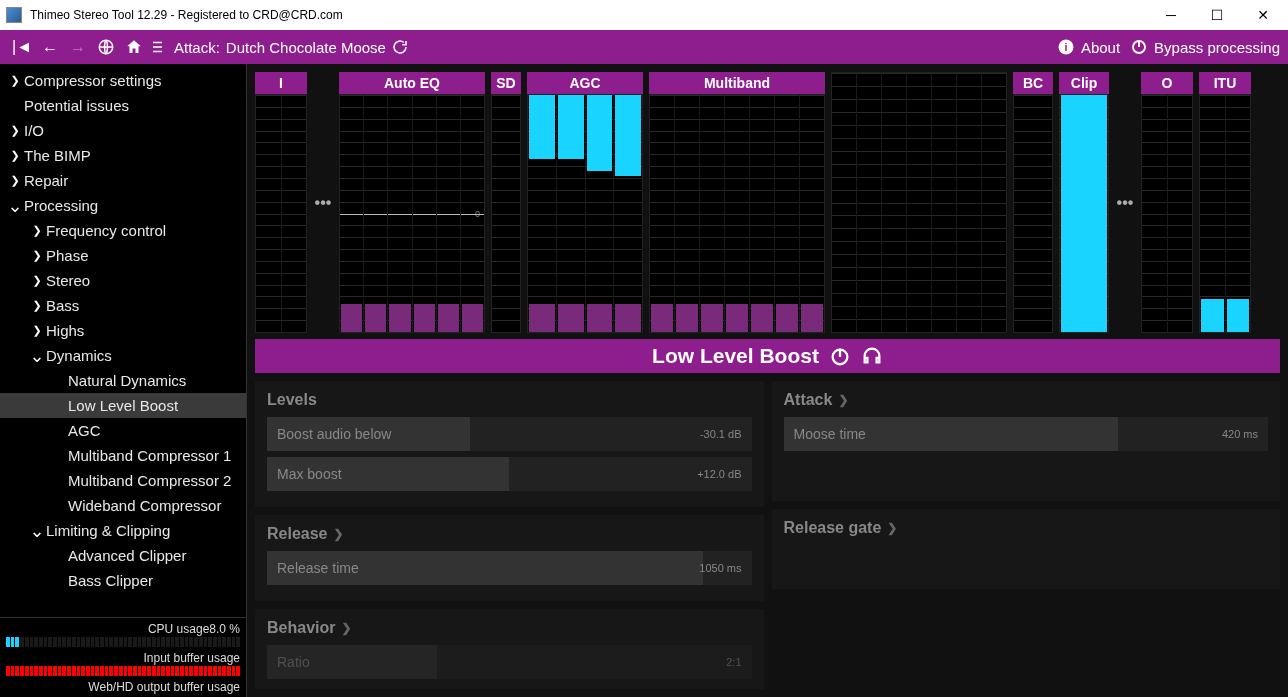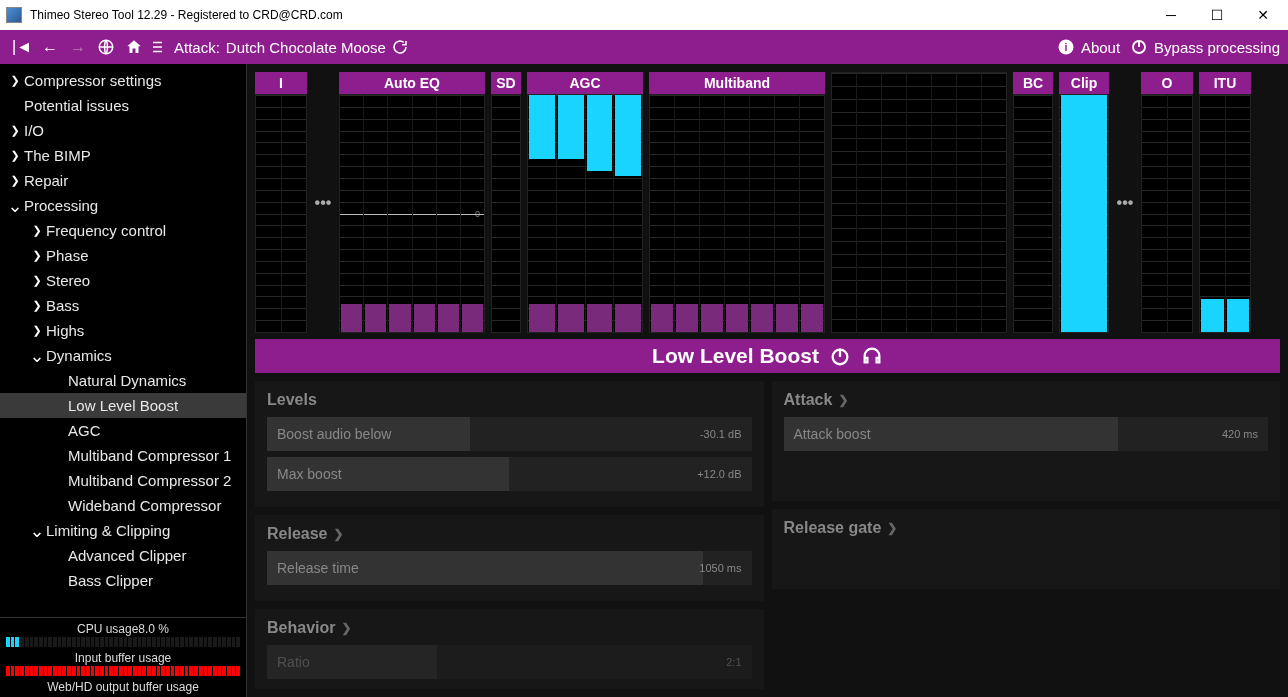--- a/index.html
+++ b/index.html
@@ -17,21 +17,21 @@
 .main{display:flex;height:633px;background:#000}
 .sidebar{width:247px;background:#000;border-right:1px solid #333;display:flex;flex-direction:column}
 .tree{flex:1;overflow:hidden;padding-top:4px}
 .ti{display:flex;align-items:center;height:25px;cursor:pointer;font-size:15px;color:#e8e8e8}
 .ti .chev{width:18px;display:inline-flex;justify-content:center;font-size:11px;color:#fff}
 .ti.d0{padding-left:6px}
 .ti.d1{padding-left:28px}
 .ti.d2{padding-left:50px}
 .ti.sel{background:#3a3a3a}
 .stats{border-top:1px solid #333;padding:4px 6px 2px 6px;font-size:12px}
-.statrow{display:flex;justify-content:center;margin-bottom:1px;color:#ddd}
+.statrow{display:flex;justify-content:flex-end;margin-bottom:1px;color:#ddd}
 .bar{height:10px;margin-bottom:4px;display:flex;gap:1px}
 .bar .seg{flex:1;background:#1a1a1a}
 .bar.cpu .seg.f{background:#19d4ff}
 .bar.buf .seg.f{background:#ff0000}
 .content{flex:1;display:flex;flex-direction:column;background:#111;overflow:hidden}
 .meters{height:275px;display:flex;gap:6px;padding:8px 8px 6px 8px;background:#111}
 .mgroup{display:flex;flex-direction:column}
 .mhdr{height:22px;background:#8e1e8e;color:#fff;text-align:center;font-size:14px;font-weight:bold;line-height:22px}
 .mbody{flex:1;background:#000;border:1px solid #222;position:relative;display:flex}
 .mcol{flex:1;position:relative;border-right:1px solid #1a1a1a}
@@ -717,21 +717,21 @@
         </div>
       </div>
       <div class="pcol">
         <div class="panel">
           <div class="ptitle">
               <span>Attack</span>
               <span class="ch">❯</span>
             </div>
           <div class="slider">
               <div class="sfill" style="width:69%"></div>
-              <span class="slabel">Attack boost</span>
+              <span class="slabel">Moose time</span>
               <span class="sval">420 ms</span>
             </div>
           <div style="height:34px"></div>
         </div>
         <div class="panel">
           <div class="ptitle">
               <span>Release gate</span>
               <span class="ch">❯</span>
             </div>
           <div style="height:34px"></div>

